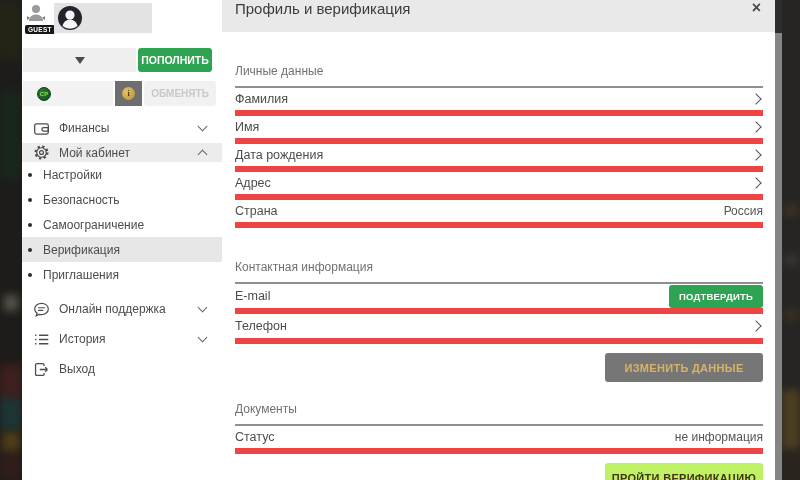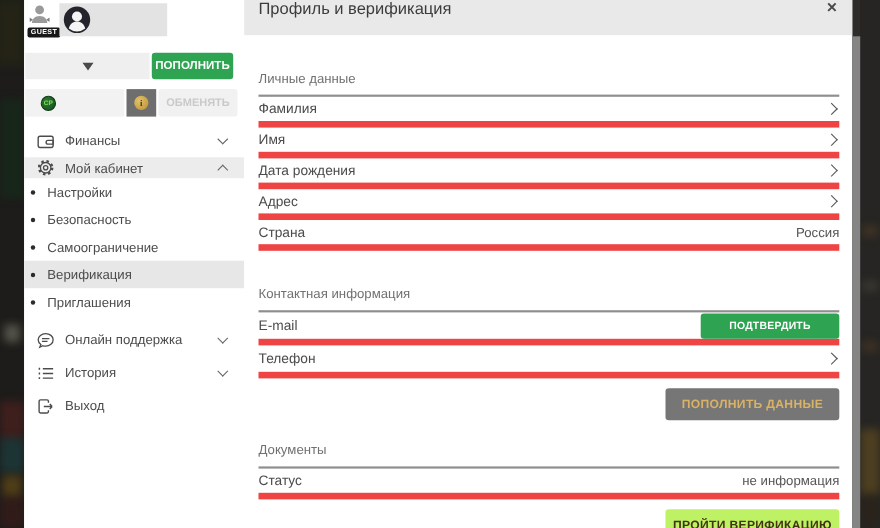--- a/index.html
+++ b/index.html
@@ -91,21 +91,21 @@
   .frow {
     display:flex; align-items:center; height:28px; border-bottom:6px solid #ef4444;
     font-size:12.5px; color:#4c4c4c;
   }
   .frow.tall { height:30px; }
   .frow .flabel { flex:1; }
   .frow .fvalue { color:#555; font-size:12px; }
   .rchev { width:8px; height:8px; border-top:1.6px solid #555; border-right:1.6px solid #555; transform:rotate(45deg); margin-right:3px; cursor:pointer; }
   .btn-confirm {
     border:none; border-radius:3px; background:#2ea351; color:#fff; font-family:inherit;
-    font-weight:bold; font-size:9.5px; padding:6px 26px; cursor:pointer; letter-spacing:.2px;
+    font-weight:bold; font-size:9.5px; padding:6px 10px; cursor:pointer; letter-spacing:.2px;
   }
   .btn-line { display:flex; justify-content:flex-end; margin-top:9px; }
   .btn-gray {
     min-width:158px; height:29px; border:none; border-radius:3px; background:#767676;
     color:#d9b266; font-family:inherit; font-weight:bold; font-size:11px; cursor:pointer; letter-spacing:.3px;
   }
   .btn-gold {
     min-width:158px; height:29px; border:none; border-radius:3px; background:#bef264;
     color:#433312; font-family:inherit; font-weight:bold; font-size:11px; cursor:pointer; letter-spacing:.3px;
   }
@@ -296,21 +296,21 @@
       <div class="frow tall">
         <span class="flabel">E-mail</span>
         <button class="btn-confirm">ПОДТВЕРДИТЬ</button>
       </div>
       <div class="frow tall">
         <span class="flabel">Телефон</span>
         <span class="rchev"></span>
       </div>
 
       <div class="btn-line">
-        <button class="btn-gray">ПОПОЛНИТЬ ДАННЫЕ</button>
+        <button class="btn-gray">ИЗМЕНИТЬ ДАННЫЕ</button>
       </div>
 
       <div class="sec-title c3">Документы</div>
       <div class="sec-sep"></div>
 
       <div class="frow">
         <span class="flabel">Статус</span>
         <span class="fvalue">не информация</span>
       </div>
 

